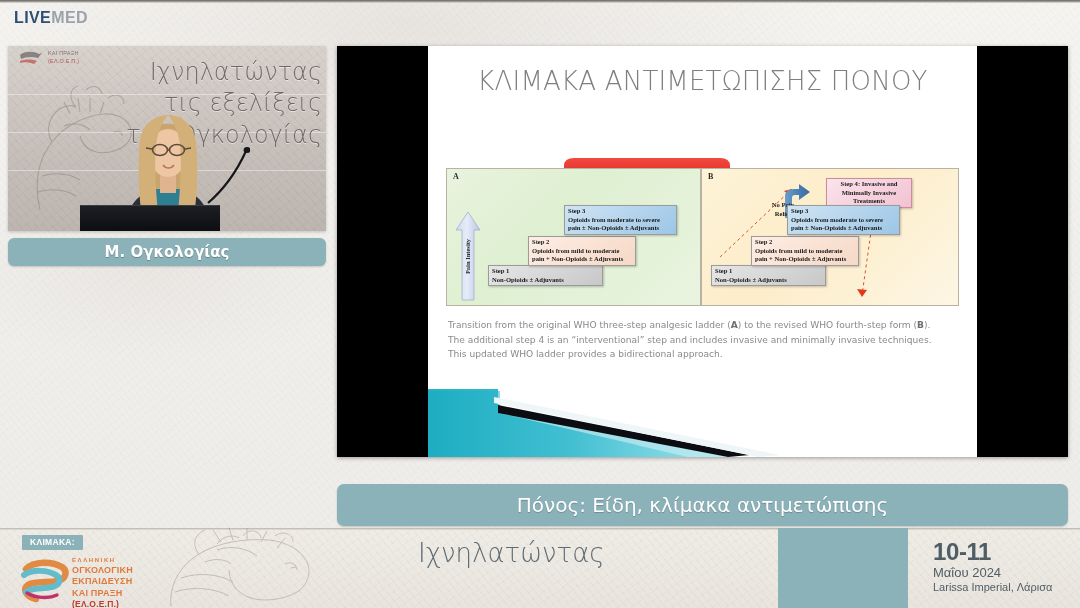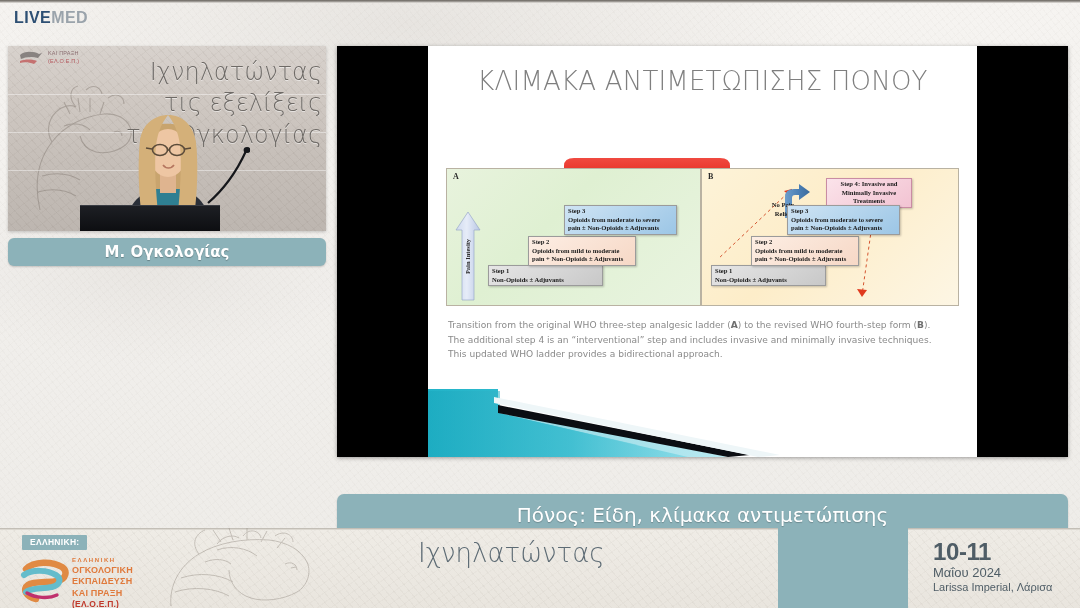--- a/index.html
+++ b/index.html
@@ -183,21 +183,21 @@
     color:#8a8a8a; font-family:"DejaVu Sans", sans-serif;
     font-size:9.1px; line-height:1.62; text-align:left;
   }
   #caption b { color:#6f6f6f; }
 
   
   #deco { position:absolute; left:0; bottom:0; width:549px; height:80px; }
 
   
   #session-bar {
-    position:absolute; left:337px; top:494px; width:731px; height:42px;
+    position:absolute; left:337px; top:484px; width:731px; height:42px;
     background:#8cb2b9; border-radius:7px;
     box-shadow:0 1px 2px rgba(0,0,0,.18);
     display:flex; align-items:center; justify-content:center; z-index:20;
   }
   #session-bar span {
     color:#ffffff; font-size:20px; font-family:"DejaVu Sans", sans-serif;
     font-weight:400; text-shadow:0 1px 1px rgba(0,0,0,.22);
     white-space:nowrap;
   }
 
@@ -496,21 +496,21 @@
       <path d="M56 14 L48 2"></path>
         <path d="M68 12 L64 0"></path>
       <path d="M82 12 L82 0"></path>
         <path d="M96 14 L102 3"></path>
       <path d="M112 20 L120 10"></path>
       <path d="M40 34 C50 30 60 31 66 36"></path>
     </g>
   </svg>
 
   <div id="org-block">
-    <div id="org-badge">ΕΛΛΗΝΙΚΗ:</div>
+    <div id="org-badge">ΚΛΙΜΑΚΑ:</div>
     <svg id="org-logo" viewBox="0 0 52 48">
       <path d="M8 14 C16 6 34 6 44 12 C50 16 48 24 40 26 C30 28 16 26 10 30 C4 34 8 42 18 44" fill="none" stroke="#e08a43" stroke-width="6.5" stroke-linecap="round"></path>
       <path d="M6 20 C14 14 30 15 38 20 C44 24 42 30 34 32 C24 34 12 33 8 37" fill="none" stroke="#64bccb" stroke-width="6" stroke-linecap="round"></path>
       <path d="M9 38 C17 43 31 44 39 40" fill="none" stroke="#c0306d" stroke-width="3.4" stroke-linecap="round"></path>
     </svg>
     <div id="org-text">
       <div class="tiny">ΕΛΛΗΝΙΚΗ</div>
       <div>ΟΓΚΟΛΟΓΙΚΗ</div>
       <div>ΕΚΠΑΙΔΕΥΣΗ</div>
       <div>ΚΑΙ ΠΡΑΞΗ</div>

